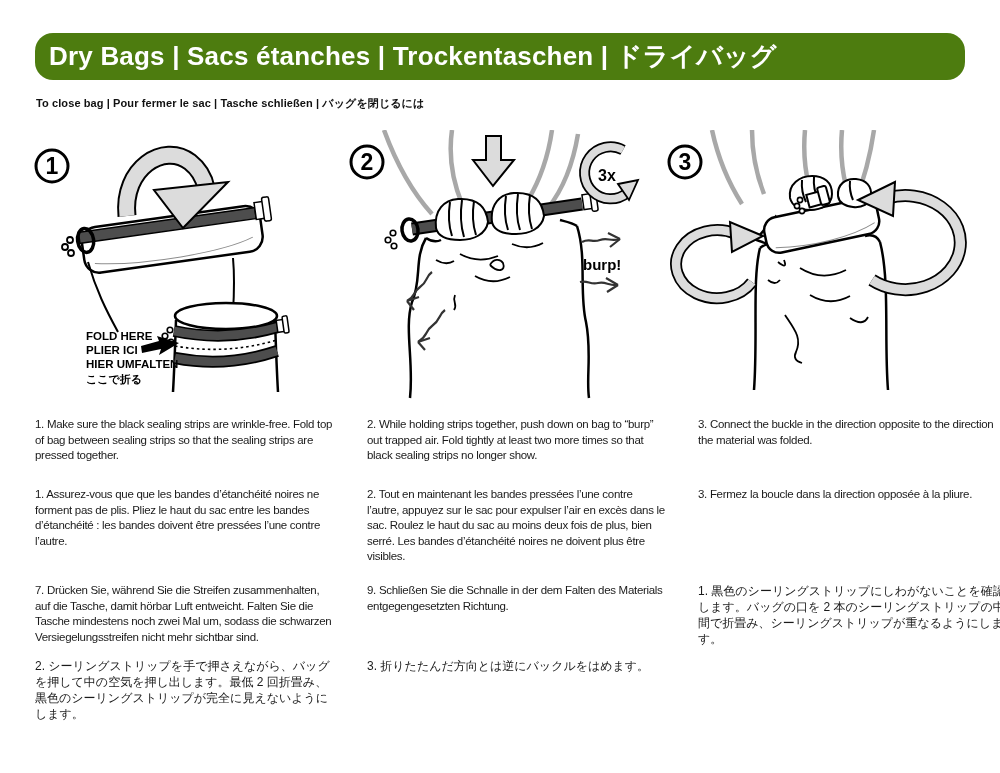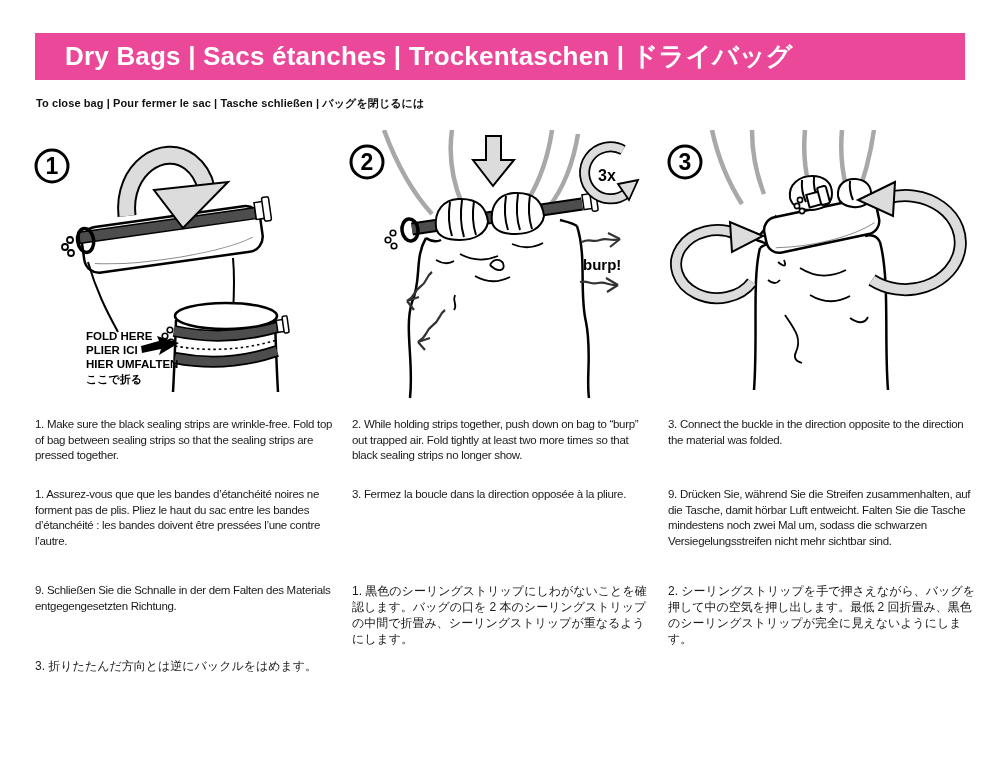--- a/index.html
+++ b/index.html
@@ -1,28 +1,28 @@
 <!DOCTYPE html>
 <html><head>
 <meta charset="utf-8">
 <style>
   html,body{margin:0;padding:0;background:#fff;}
   #page{position:relative;width:1000px;height:773px;background:#ffffff;overflow:hidden;
         font-family:"Liberation Sans",sans-serif;color:#111;}
-  .header-bar{position:absolute;left:35px;top:33px;width:930px;height:47px;background:#ec4899;
-        display:flex;align-items:center;box-sizing:border-box;padding-left:30px;}
+  .header-bar{position:absolute;left:35px;top:33px;width:930px;height:47px;background:#4d7c0f;
+        display:flex;align-items:center;box-sizing:border-box;padding-left:14px;border-radius:18px;}
   .header-bar .title{color:#fff;font-size:26px;font-weight:bold;letter-spacing:.2px;white-space:nowrap;}
   .subtitle{position:absolute;left:36px;top:88px;font-size:11px;font-weight:bold;letter-spacing:.1px;color:#111;margin-top:8px;}
   .fig{position:absolute;}
   #fig1{left:30px;top:140px;}
   #fig2{left:340px;top:130px;}
   #fig3{left:660px;top:130px;}
   .instructions{position:absolute;left:35px;top:417px;width:940px;
         display:grid;grid-template-columns:300px 299px 307px;grid-template-rows:70px 96px 75px auto;
-        column-gap:17px;}
+        column-gap:32px;}
   .cell{font-size:11.5px;line-height:15.5px;letter-spacing:-0.3px;color:#1a1a1a;}
   .cell.ja{font-size:12px;line-height:16px;letter-spacing:0;}
   svg text{font-family:"Liberation Sans",sans-serif;}
   .step-num{font-size:23px;font-weight:bold;}
   .fold-label-bold{font-size:11.5px;font-weight:bold;}
   .fold-label{font-size:11.5px;font-weight:bold;}
   .fig-label{font-size:15px;font-weight:bold;}
 </style>
 </head>
 <body>
@@ -229,23 +229,24 @@
       <polygon points="235,52 233,86 198,70" fill="#dcdcdc" stroke="#000" stroke-width="2"></polygon>
     </g>
   </svg>
 
   <div class="instructions">
     <div class="cell">1. Make sure the black sealing strips are wrinkle-free. Fold top of bag between sealing strips so that the sealing strips are pressed together.</div>
     <div class="cell">2. While holding strips together, push down on bag to “burp” out trapped air. Fold tightly at least two more times so that black sealing strips no longer show.</div>
     <div class="cell">3. Connect the buckle in the direction opposite to the direction the material was folded.</div>
 
     <div class="cell">1. Assurez-vous que que les bandes d’étanchéité noires ne forment pas de plis. Pliez le haut du sac entre les bandes d’étanchéité : les bandes doivent être pressées l’une contre l’autre.</div>
+    <div class="cell">2. Tout en maintenant les bandes pressées l’une contre l’autre, appuyez sur le sac pour expulser l’air en excès dans le sac. Roulez le haut du sac au moins deux fois de plus, bien serré. Les bandes d’étanchéité noires ne doivent plus être visibles.</div>
     <div class="cell">3. Fermez la boucle dans la direction opposée à la pliure.</div>
 
-    <div class="cell">9. Drücken Sie, während Sie die Streifen zusammenhalten, auf die Tasche, damit hörbar Luft entweicht. Falten Sie die Tasche mindestens noch zwei Mal um, sodass die schwarzen Versiegelungsstreifen nicht mehr sichtbar sind.</div>
+    <div class="cell">7. Drücken Sie, während Sie die Streifen zusammenhalten, auf die Tasche, damit hörbar Luft entweicht. Falten Sie die Tasche mindestens noch zwei Mal um, sodass die schwarzen Versiegelungsstreifen nicht mehr sichtbar sind.</div>
     <div class="cell">9. Schließen Sie die Schnalle in der dem Falten des Materials entgegengesetzten Richtung.</div>
 
     <div class="cell ja">1. 黒色のシーリングストリップにしわがないことを確認します。バッグの口を 2 本のシーリングストリップの中間で折畳み、シーリングストリップが重なるようにします。</div>
     <div class="cell ja">2. シーリングストリップを手で押さえながら、バッグを押して中の空気を押し出します。最低 2 回折畳み、黒色のシーリングストリップが完全に見えないようにします。</div>
     <div class="cell ja">3. 折りたたんだ方向とは逆にバックルをはめます。</div>
   </div>
 
 </div>
 
 </body></html>

